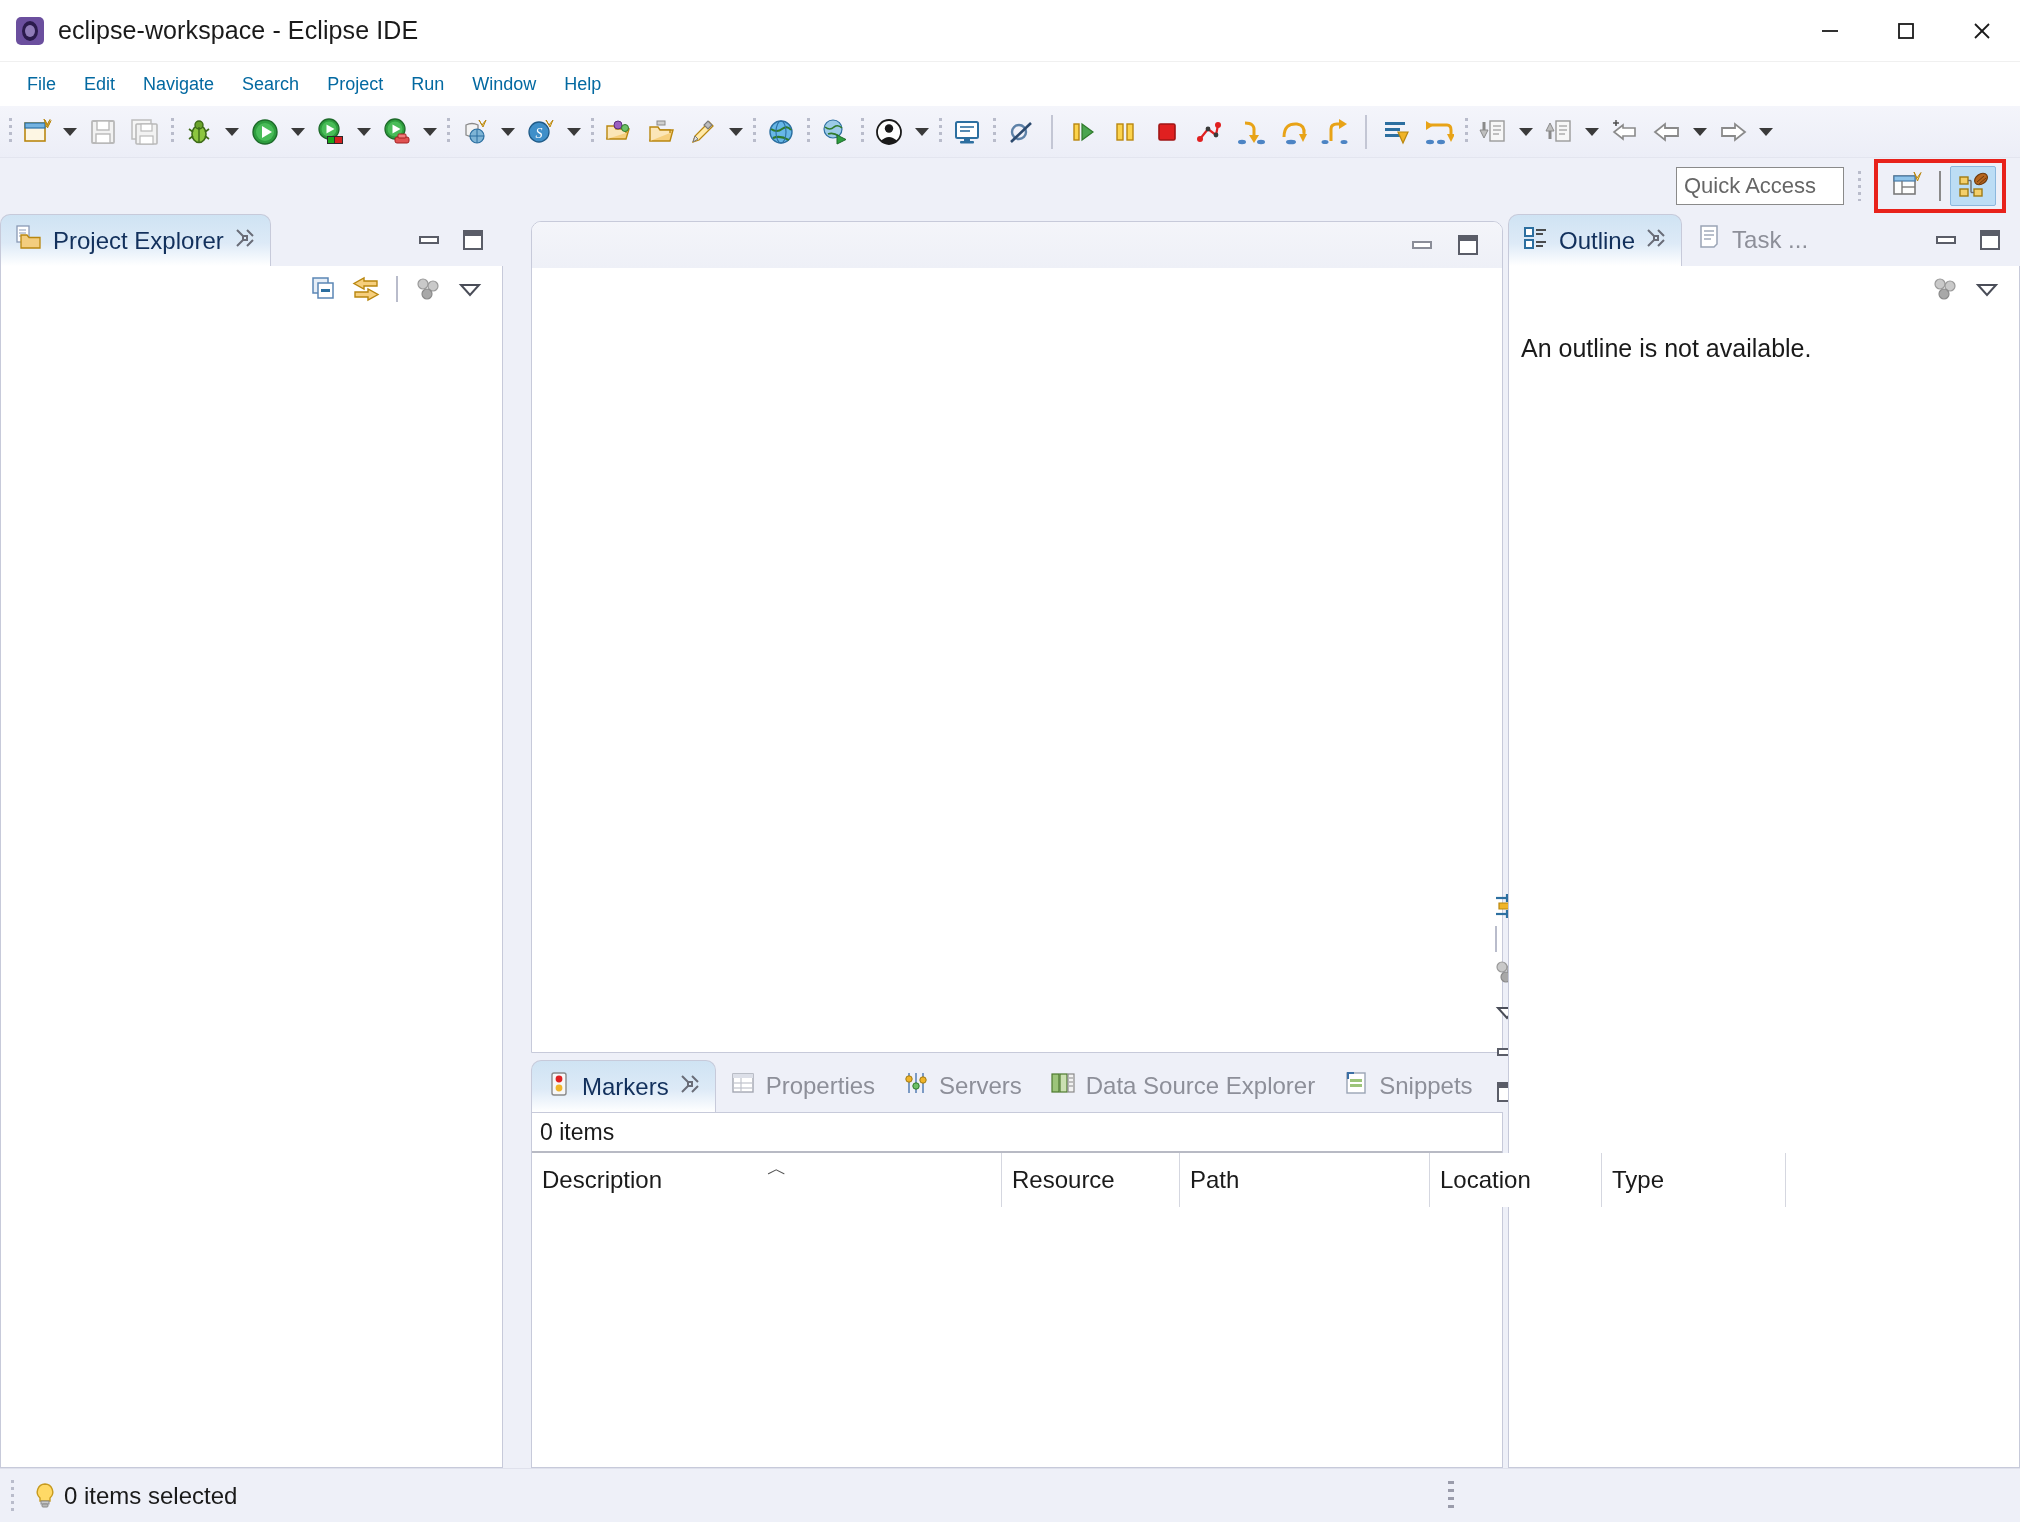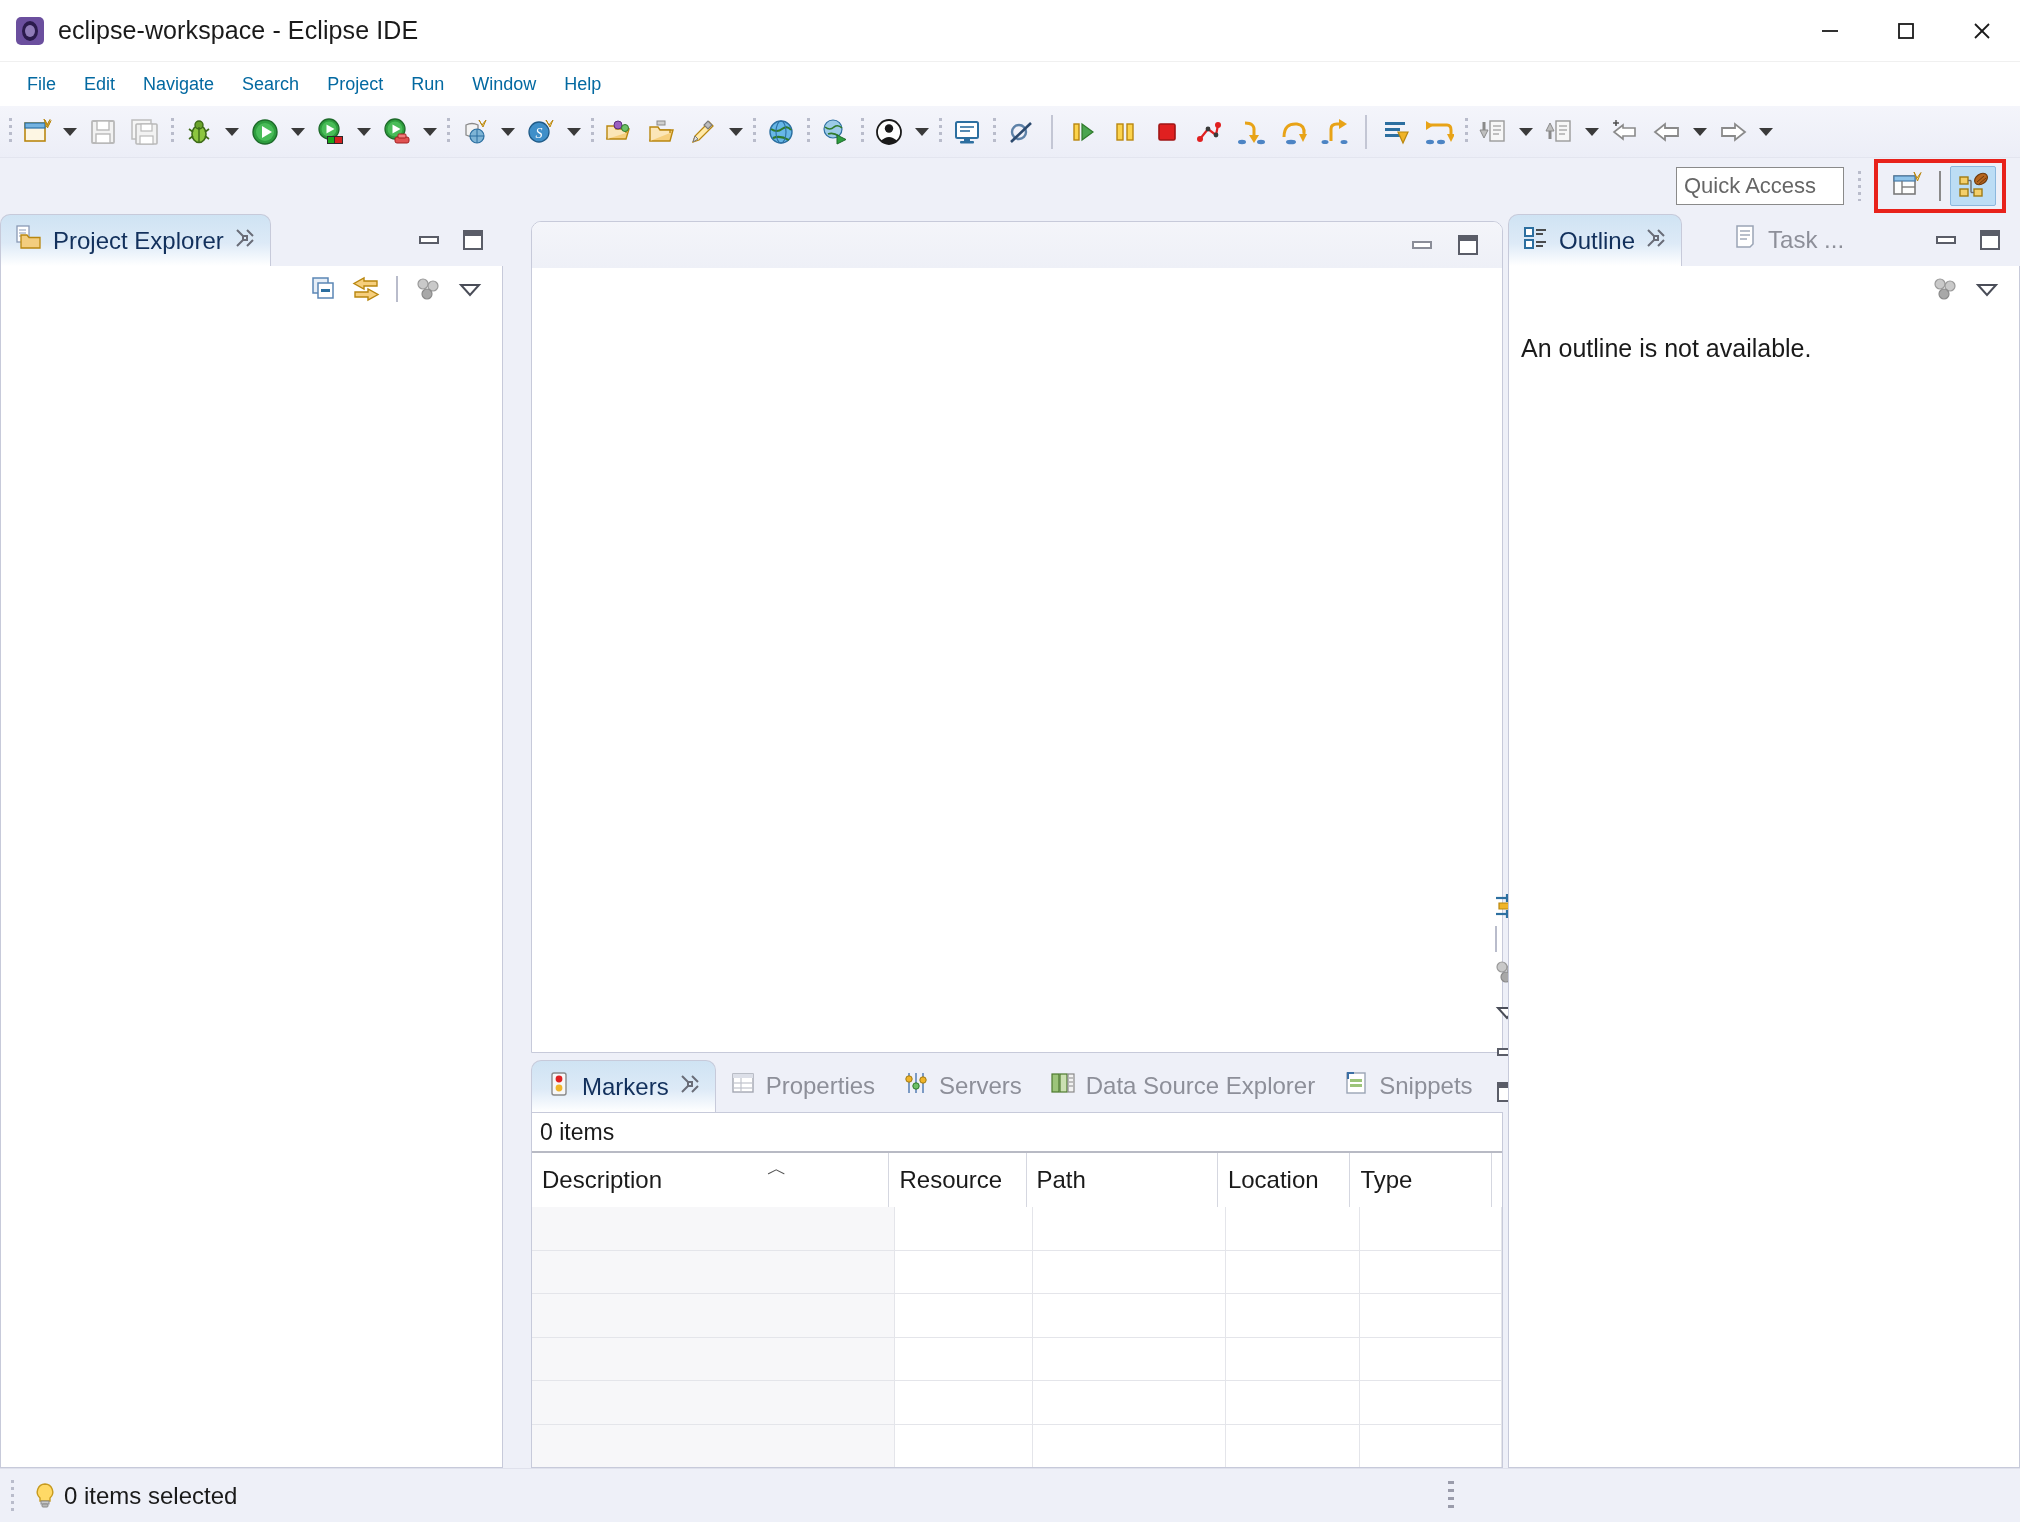--- a/index.html
+++ b/index.html
@@ -153,21 +153,20 @@
     background: #ffffff;
     border: 1px solid #c7cada;
     border-top: none;
     min-height: 0;
   }
   .tabrow {
     height: 52px; flex: 0 0 52px;
     display: flex; align-items: flex-end;
     background: #eef0f8;
     position: relative;
-    gap: 36px;
   }
   .tab {
     height: 52px; display: flex; align-items: center; gap: 10px;
     padding: 0 14px 0 14px; cursor: default;
     font-size: 24px; color: #8d8f99; white-space: nowrap;
   }
   .tab.active {
     background: linear-gradient(to bottom,#cfe3f3 0%, #ddeaf7 55%, #ffffff 100%);
     color: #12305c;
     border-top-left-radius: 10px; border-top-right-radius: 10px;
@@ -223,21 +222,21 @@
   }
   .bp-body {
     flex: 1 1 auto; background: #ffffff; border: 1px solid #c7cada;
     border-top: 1px solid #c7cada; display:flex; flex-direction:column; min-height:0;
   }
   .items-count {
     height: 40px; flex: 0 0 40px; display:flex; align-items:center;
     padding-left: 8px; font-size: 23px; color: #1a1a1a;
     border-bottom: 2px solid #b8bac4;
   }
-  .mk-table { flex: 1 1 auto; display:flex; flex-direction:column; min-height: 0; }
+  .mk-table { flex: 1 1 auto; display:flex; flex-direction:row; min-height: 0; }
   .mk-head { display: flex; height: 54px; flex: 0 0 54px; background:#ffffff; position: relative;}
   .mk-th {
     display:flex; align-items:center; padding-left: 10px;
     font-size: 24px; color: #1a1a1a;
     border-right: 1px solid #d5d7e0;
     position: relative;
   }
   .sort-caret {
     position:absolute; left: 235px; top: 2px;
     font-size: 20px; color: #555;

